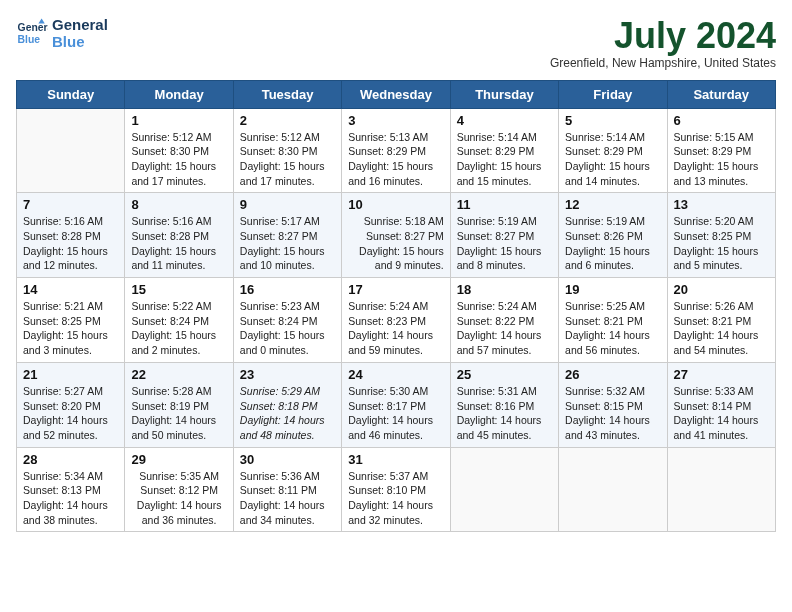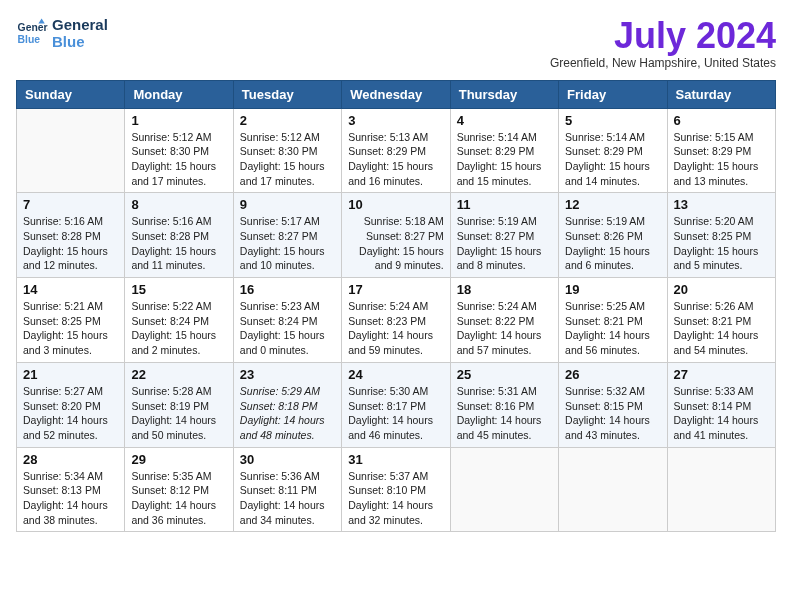--- a/index.html
+++ b/index.html
@@ -24,37 +24,37 @@
     .logo-icon {
       width: 32px;
       height: 32px;
     }
     .title-block {
       text-align: right;
     }
     .main-title {
       font-size: 36px;
       font-weight: bold;
-      color: #6d28d9;
+      color: #14532d;
       line-height: 1.1;
     }
     .subtitle {
       font-size: 12px;
       color: #333;
       margin-bottom: 6px;
     }
     .calendar {
       width: 100%;
       border-collapse: collapse;
       border: 1px solid #ccc;
     }
     .calendar th {
       background: #2a6099;
       color: #fff;
-      text-align: left;
+      text-align: center;
       padding: 6px 8px;
       font-size: 13px;
       font-weight: bold;
       border: 1px solid #1e4f80;
     }
     .calendar td {
       vertical-align: top;
       border: 1px solid #ccc;
       padding: 4px 6px;
       width: 108px;
@@ -316,21 +316,21 @@
       <tr>
         <td>
           <div class="day-num">28</div>
           <div class="day-info" style="white-space: pre-line;">Sunrise: 5:34 AM
 Sunset: 8:13 PM
 Daylight: 14 hours
 and 38 minutes.</div>
         </td>
         <td>
           <div class="day-num">29</div>
-          <div class="day-info" style="white-space: pre-line;">Sunrise: 5:35 AM
+          <div class="day-info" style="white-space: pre-line; text-align: center;">Sunrise: 5:35 AM
 Sunset: 8:12 PM
 Daylight: 14 hours
 and 36 minutes.</div>
         </td>
         <td>
           <div class="day-num">30</div>
           <div class="day-info" style="white-space: pre-line;">Sunrise: 5:36 AM
 Sunset: 8:11 PM
 Daylight: 14 hours
 and 34 minutes.</div>

